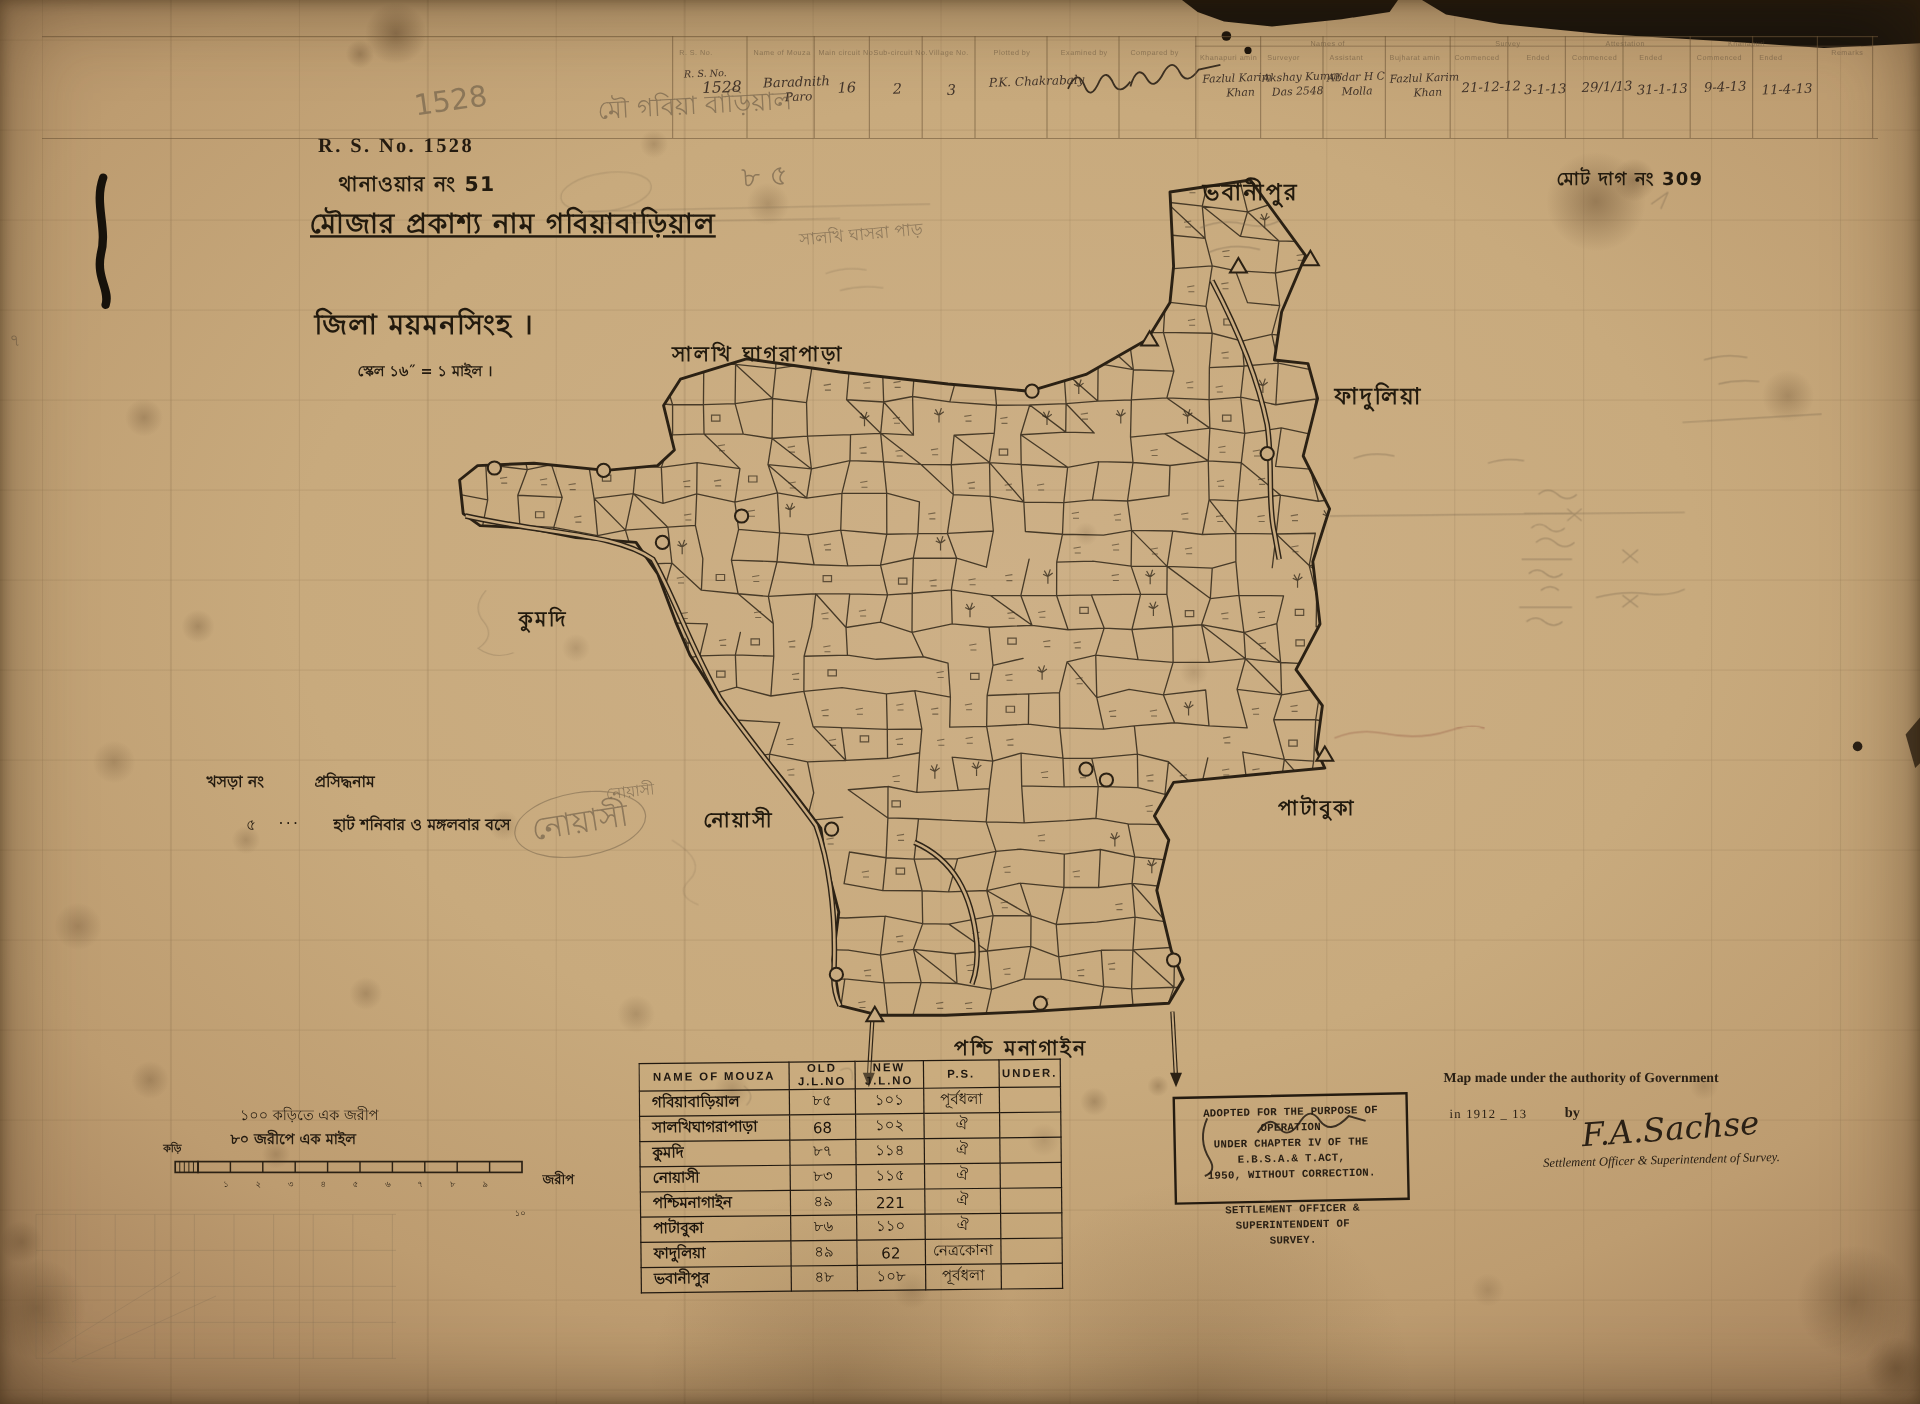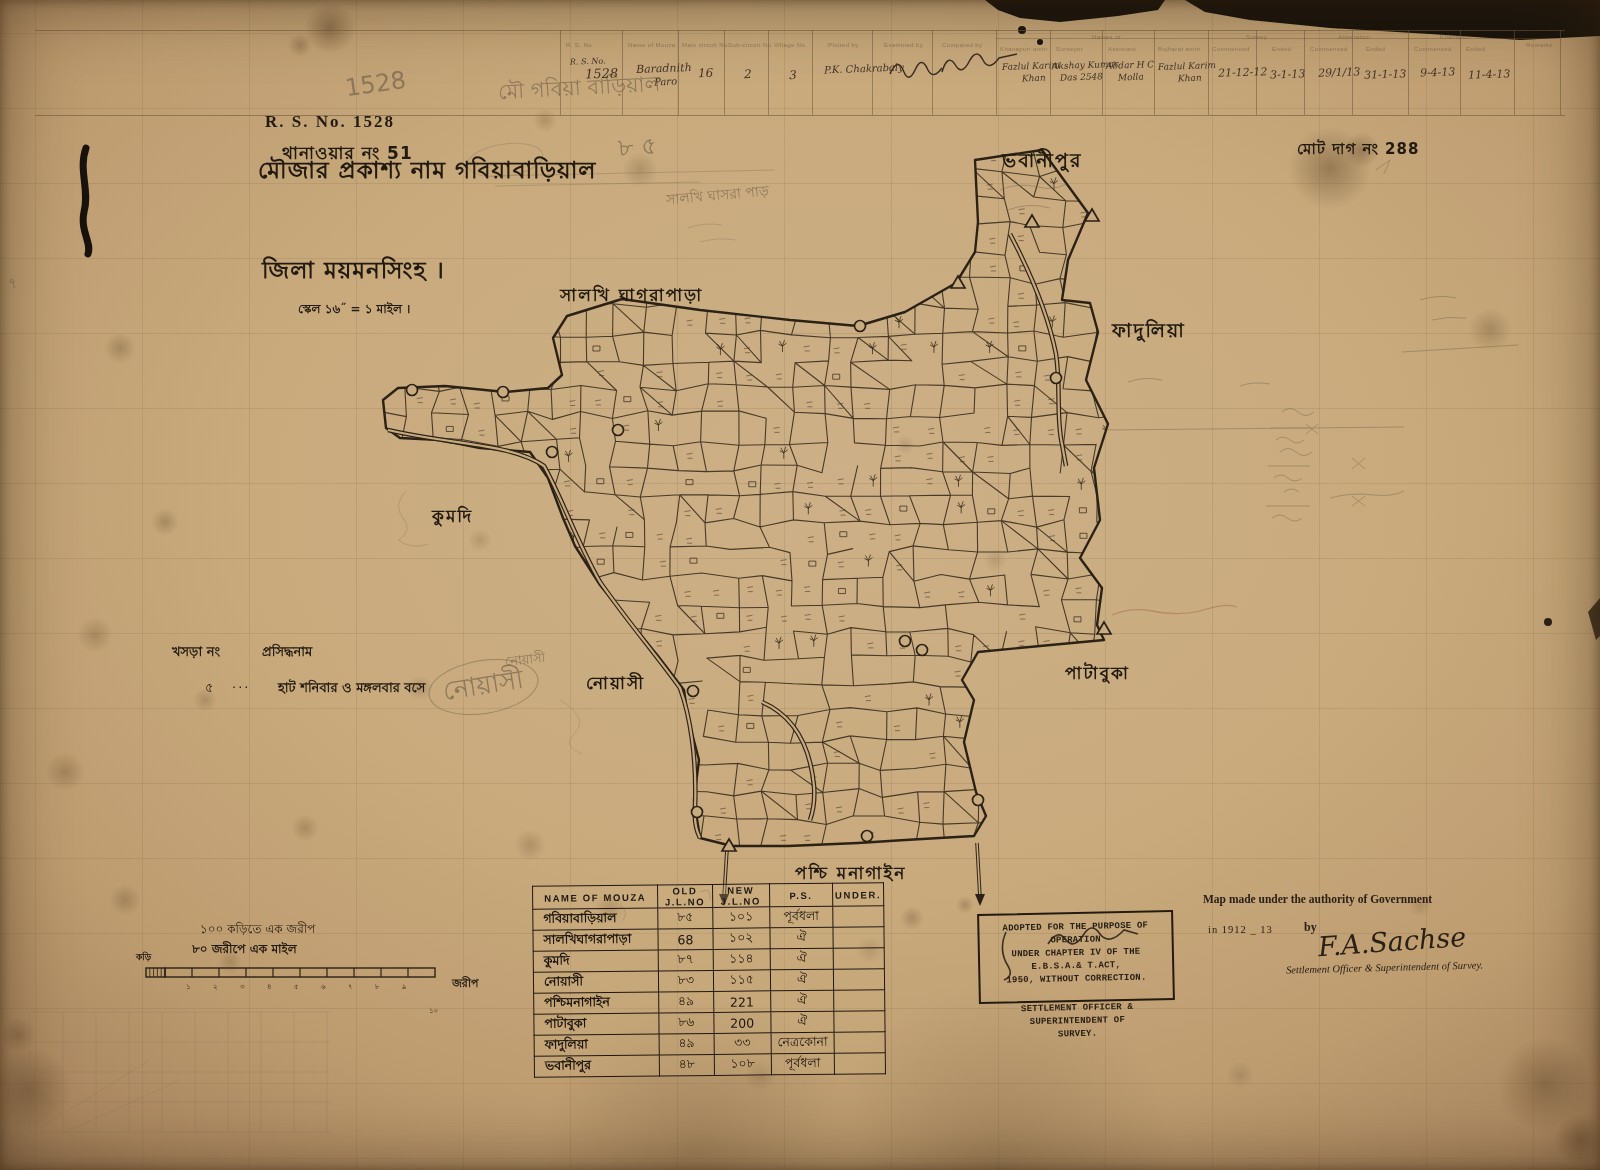--- a/index.html
+++ b/index.html
@@ -246,25 +246,25 @@
       <span class="abs tinyhdr" style="left: 1310px; top: 46px;">Commenced</span>
       <span class="abs tinyhdr" style="left: 1366px; top: 46px;">Ended</span>
       <span class="abs tinyhdr" style="left: 1440px; top: 34px;">Khanapuri</span>
       <span class="abs tinyhdr" style="left: 1414px; top: 46px;">Commenced</span>
       <span class="abs tinyhdr" style="left: 1466px; top: 46px;">Ended</span>
       <span class="abs tinyhdr" style="left: 1526px; top: 42px;">Remarks</span>
     </div>
 
   <div class="abs serif t-rs" style="left:265px;top:112px;">R. S. No. 1528</div>
   <div class="abs ben printed" style="left:282px;top:140px;font-size:17px;">থানাওয়ার নং 51</div>
-  <div class="abs ben printed" style="left:258px;top:152px;font-size:23px;">মৌজার প্রকাশ্য নাম গবিয়াবাড়িয়াল</div>
+  <div class="abs ben printed" style="left:258px;top:168px;font-size:23px;text-decoration:underline;">মৌজার প্রকাশ্য নাম গবিয়াবাড়িয়াল</div>
   <div class="abs ben printed" style="left:262px;top:252px;font-size:23px;">জিলা ময়মনসিংহ ।</div>
   <div class="abs ben" style="left:298px;top:300px;font-size:12px;font-weight:bold;">স্কেল ১৬˝ = ১ মাইল ।</div>
 
-  <div class="abs ben printed" style="left:1297px;top:137px;font-size:15px;">মোট দাগ নং 288</div>
+  <div class="abs ben printed" style="left:1297px;top:137px;font-size:15px;">মোট দাগ নং 309</div>
 
   <div class="abs ben" style="left:172px;top:642px;font-size:13px;font-weight:bold;">খসড়া নং</div>
   <div class="abs ben" style="left:262px;top:642px;font-size:13px;font-weight:bold;">প্রসিদ্ধনাম</div>
   <div class="abs ben" style="left:205px;top:678px;font-size:13px;">৫</div>
   <div class="abs" style="left:232px;top:676px;font-size:13px;letter-spacing:2px;">...</div>
   <div class="abs ben" style="left:278px;top:678px;font-size:13px;font-weight:bold;">হাট শনিবার ও মঙ্গলবার বসে</div>
 
   <div class="abs ben" style="left:200px;top:920px;font-size:12px;font-weight:normal;">১০০ কড়িতে এক জরীপ</div>
   <div class="abs ben" style="left:192px;top:940px;font-size:12px;font-weight:bold;">৮০ জরীপে এক মাইল</div>
   <div class="abs ben" style="left:136px;top:950px;font-size:9px;font-weight:bold;">কড়ি</div>
@@ -324,28 +324,28 @@
         <tr>
           <td class="name">পশ্চিমনাগাইন</td>
           <td>৪৯</td>
           <td>221</td>
           <td>ঐ</td>
           <td></td>
         </tr>
         <tr>
           <td class="name">পাটাবুকা</td>
           <td>৮৬</td>
-          <td>200</td>
+          <td>১১০</td>
           <td>ঐ</td>
           <td></td>
         </tr>
         <tr>
           <td class="name">ফাদুলিয়া</td>
           <td>৪৯</td>
-          <td>৩৩</td>
+          <td>62</td>
           <td>নেত্রকোনা</td>
           <td></td>
         </tr>
         <tr>
           <td class="name">ভবানীপুর</td>
           <td>৪৮</td>
           <td>১০৮</td>
           <td>পূর্বধলা</td>
           <td></td>
         </tr>

